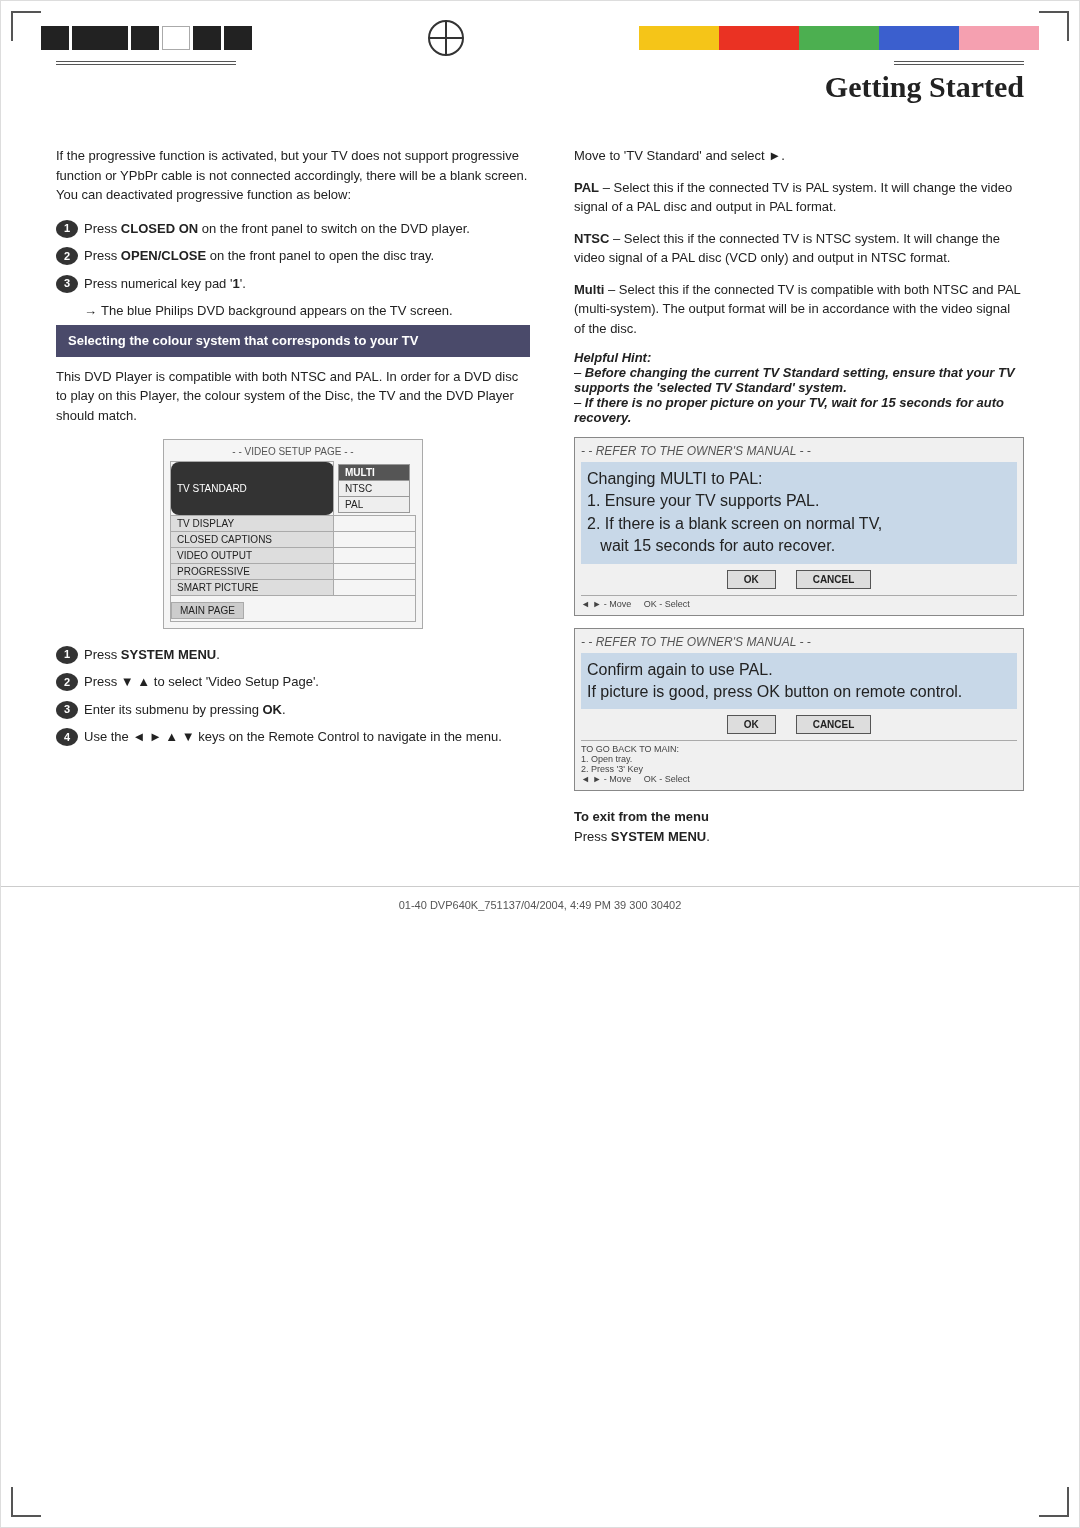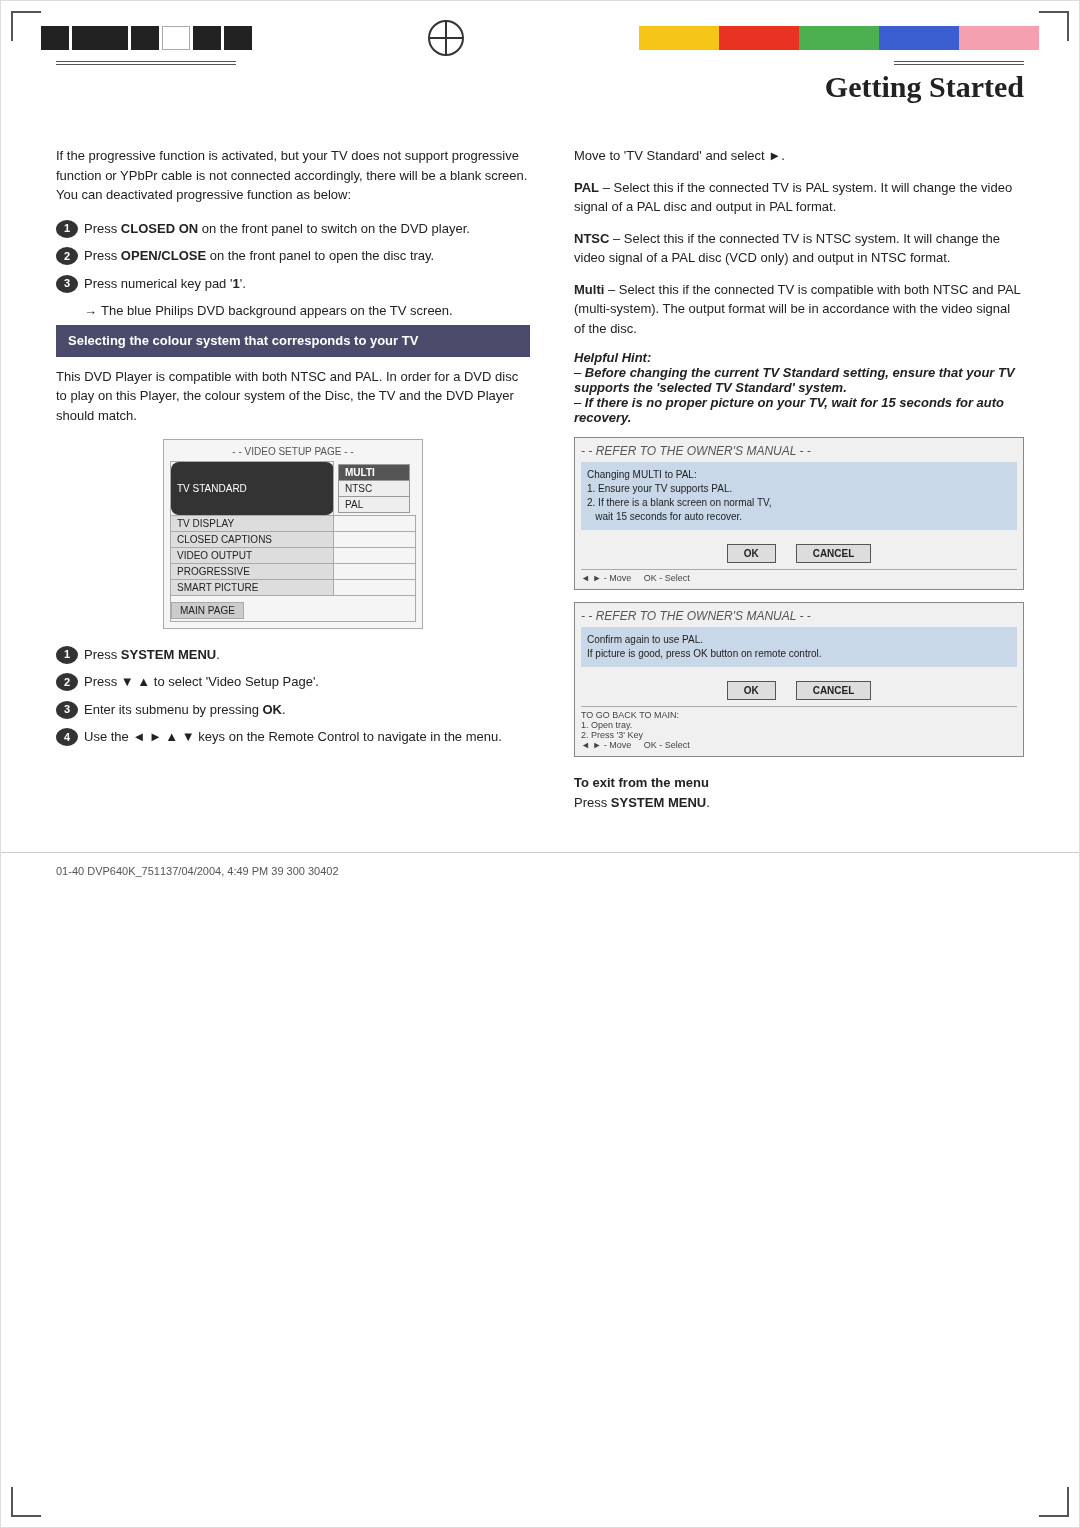--- a/index.html
+++ b/index.html
@@ -257,22 +257,22 @@
     }
     .dialog-title {
       font-size: 12px;
       color: #555;
       font-style: italic;
       margin-bottom: 4px;
     }
     .dialog-content {
       background: #c8d8e8;
       padding: 6px;
-      margin-bottom: 14px;
-      font-size: 10px;
+      margin-bottom: 6px;
+      font-size: 16px;
       line-height: 1.4;
     }
     .dialog-buttons {
       display: flex;
       gap: 20px;
       justify-content: center;
       margin-bottom: 6px;
     }
     .dialog-btn {
       border: 1px solid #555;
@@ -292,21 +292,21 @@
     
     .exit-menu {
       margin-top: 16px;
       font-size: 13px;
       line-height: 1.5;
     }
 
     
     .bottom-bar {
       display: flex;
-      justify-content: flex-start;
+      justify-content: center;
       align-items: center;
       padding: 12px 55px;
       margin-top: 40px;
       border-top: 1px solid #ccc;
       font-size: 11px;
       color: #555;
     }
 
     
     .title-row {

